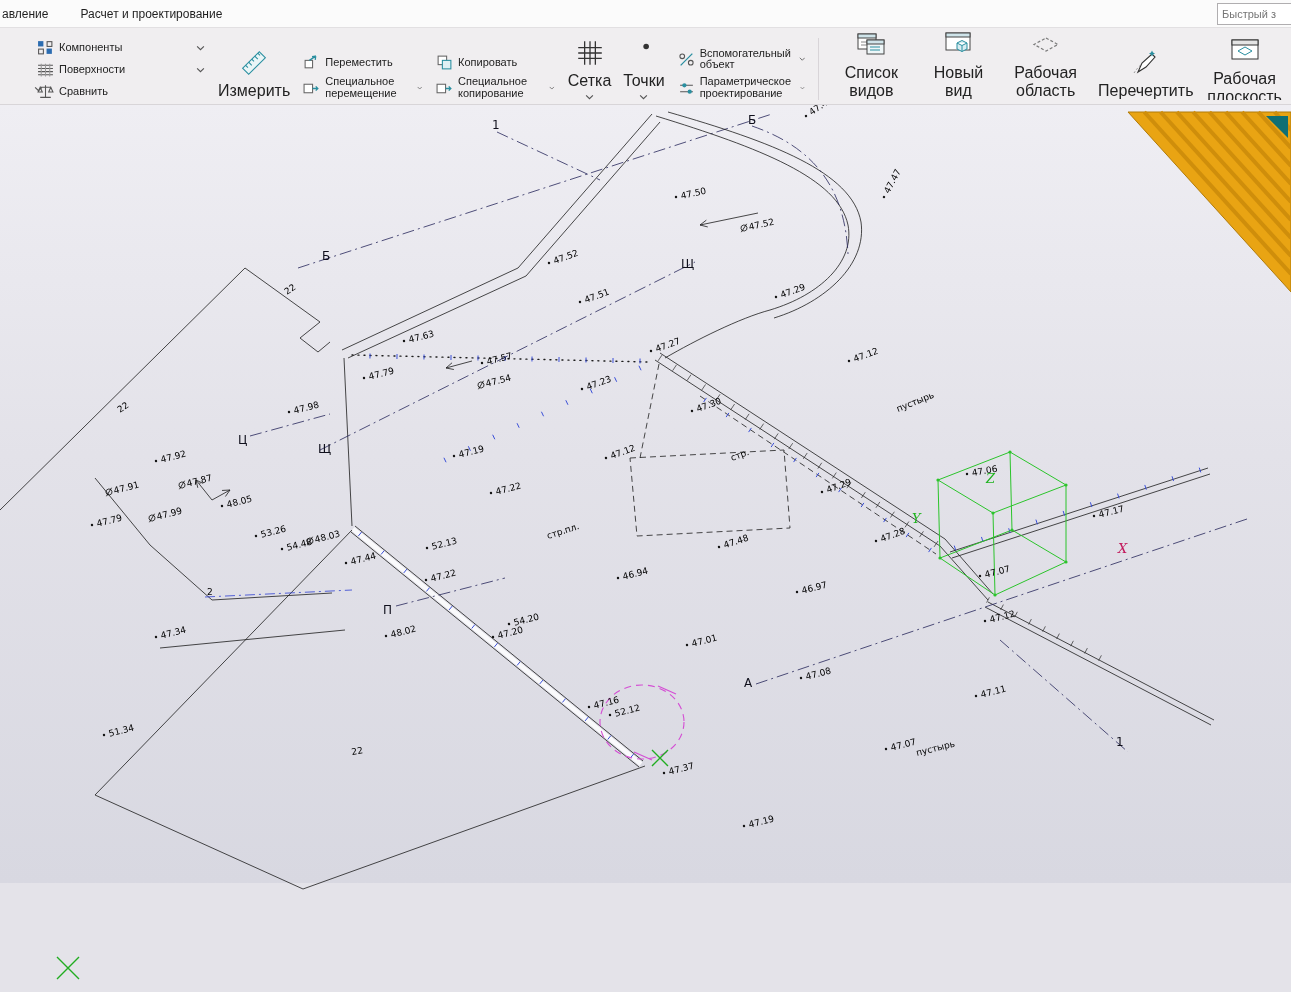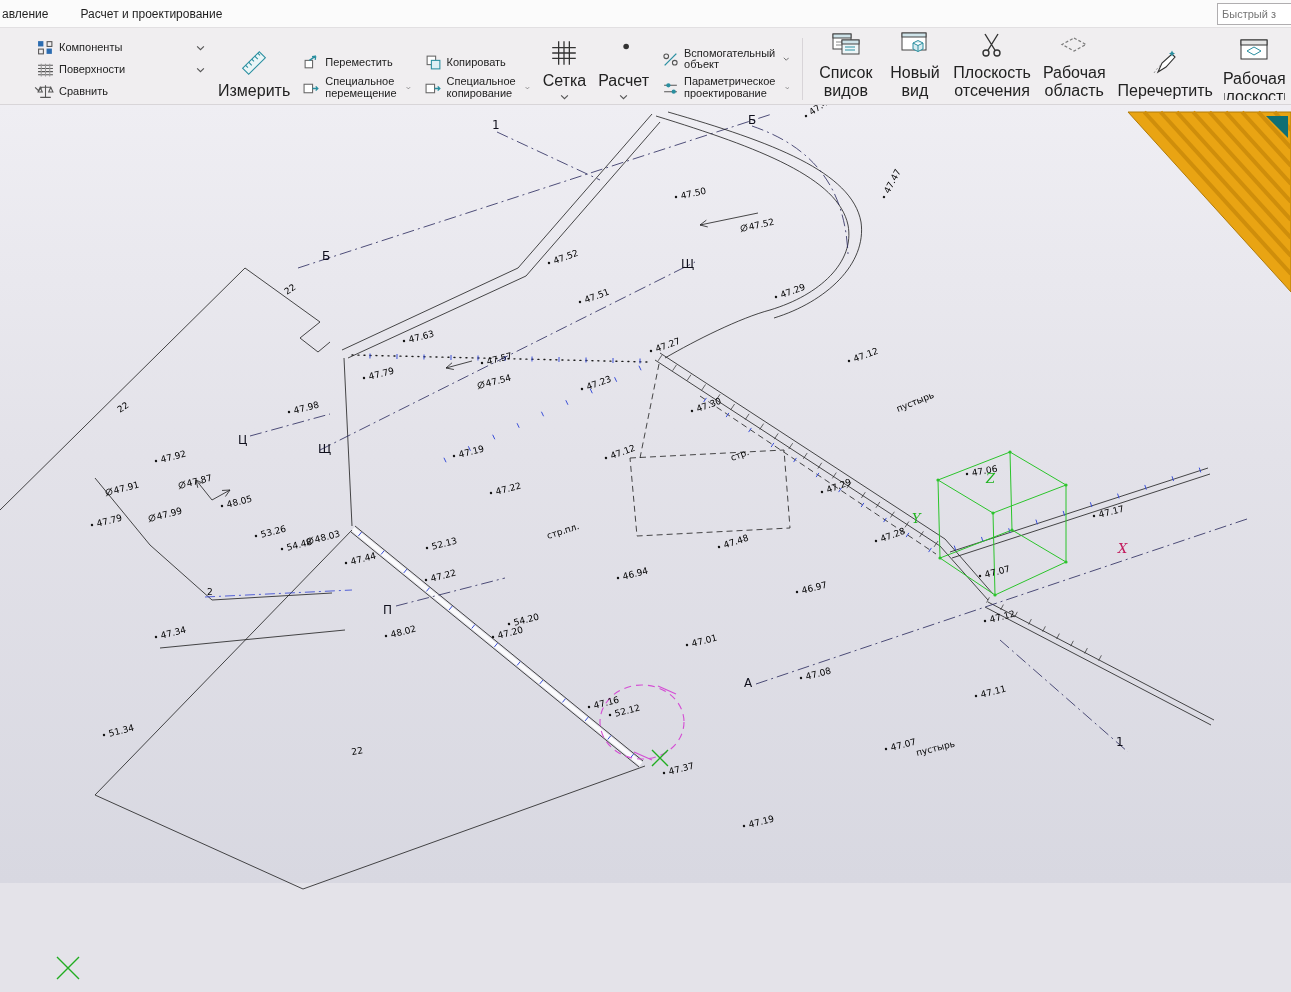--- a/index.html
+++ b/index.html
@@ -180,21 +180,21 @@
           <path d="M1,1 L4,4 L7,1" fill="none" stroke="#555"></path>
         </svg>
     </div>
 
     <div class="big">
       <span class="icn-big">
           <svg viewBox="0 0 28 28">
             <circle cx="16" cy="8" r="2.6" fill="#333"></circle>
           </svg>
         </span>
-      <span class="lbl">Расчет</span>
+      <span class="lbl">Точки</span>
       <svg class="chv" viewBox="0 0 8 5">
           <path d="M1,1 L4,4 L7,1" fill="none" stroke="#555"></path>
         </svg>
     </div>
 
     <div class="stack">
       <div class="sbtn">
         <span class="icn">
             <svg viewBox="0 0 16 16">
               <circle cx="4" cy="5" r="2.2" fill="none" stroke="#555" stroke-width="1"></circle>
@@ -242,30 +242,20 @@
       <span class="icn-big">
           <svg viewBox="0 0 30 30">
             <rect x="2" y="3" width="24" height="17" fill="#fff" stroke="#444" stroke-width="1"></rect>
             <rect x="2" y="3" width="24" height="4" fill="#cfe4ea" stroke="#444" stroke-width="1"></rect>
             <path d="M13,13 l5,-2.5 5,2.5 v6 l-5,2.5 -5,-2.5 z M13,13 l5,2.5 5,-2.5 M18,15.5 v6" fill="#d9edf2" stroke="#2a8fa0" stroke-width="1"></path>
           </svg>
         </span>
       <span class="lbl">Новый вид</span>
     </div>
 
-    <div class="big">
-      <span class="icn-big">
-          <svg viewBox="0 0 30 30">
-            <circle cx="9" cy="23" r="3" fill="none" stroke="#333" stroke-width="1.4"></circle>
-            <circle cx="20" cy="23" r="3" fill="none" stroke="#333" stroke-width="1.4"></circle>
-            <path d="M10.8,20.5 L21,4 M18.2,20.5 L8,4" stroke="#333" stroke-width="1.4" fill="none"></path>
-          </svg>
-        </span>
-      <span class="lbl">Плоскость отсечения</span>
-    </div>
 
     <div class="big">
       <span class="icn-big">
           <svg viewBox="0 0 30 30">
             <path d="M15,8 L27,14.5 L15,21 L3,14.5 Z" fill="none" stroke="#7a7a7a" stroke-width="1.2" stroke-dasharray="3 2"></path>
           </svg>
         </span>
       <span class="lbl">Рабочая область</span>
     </div>
 

